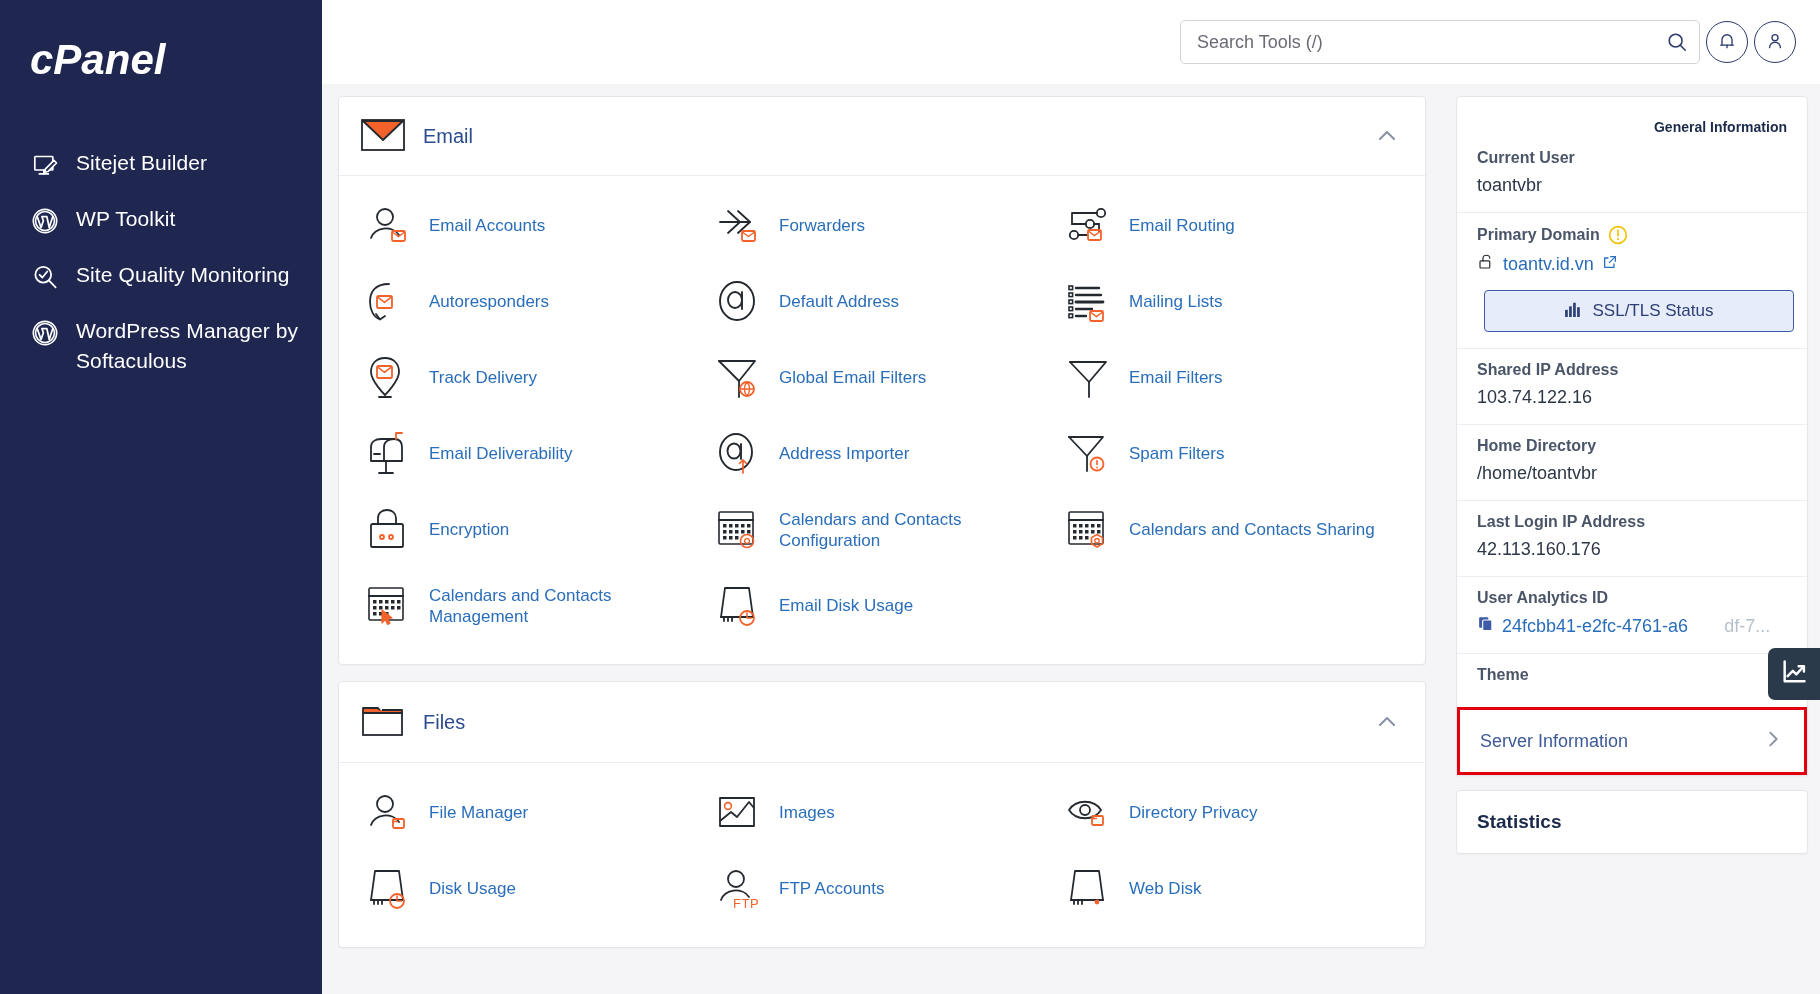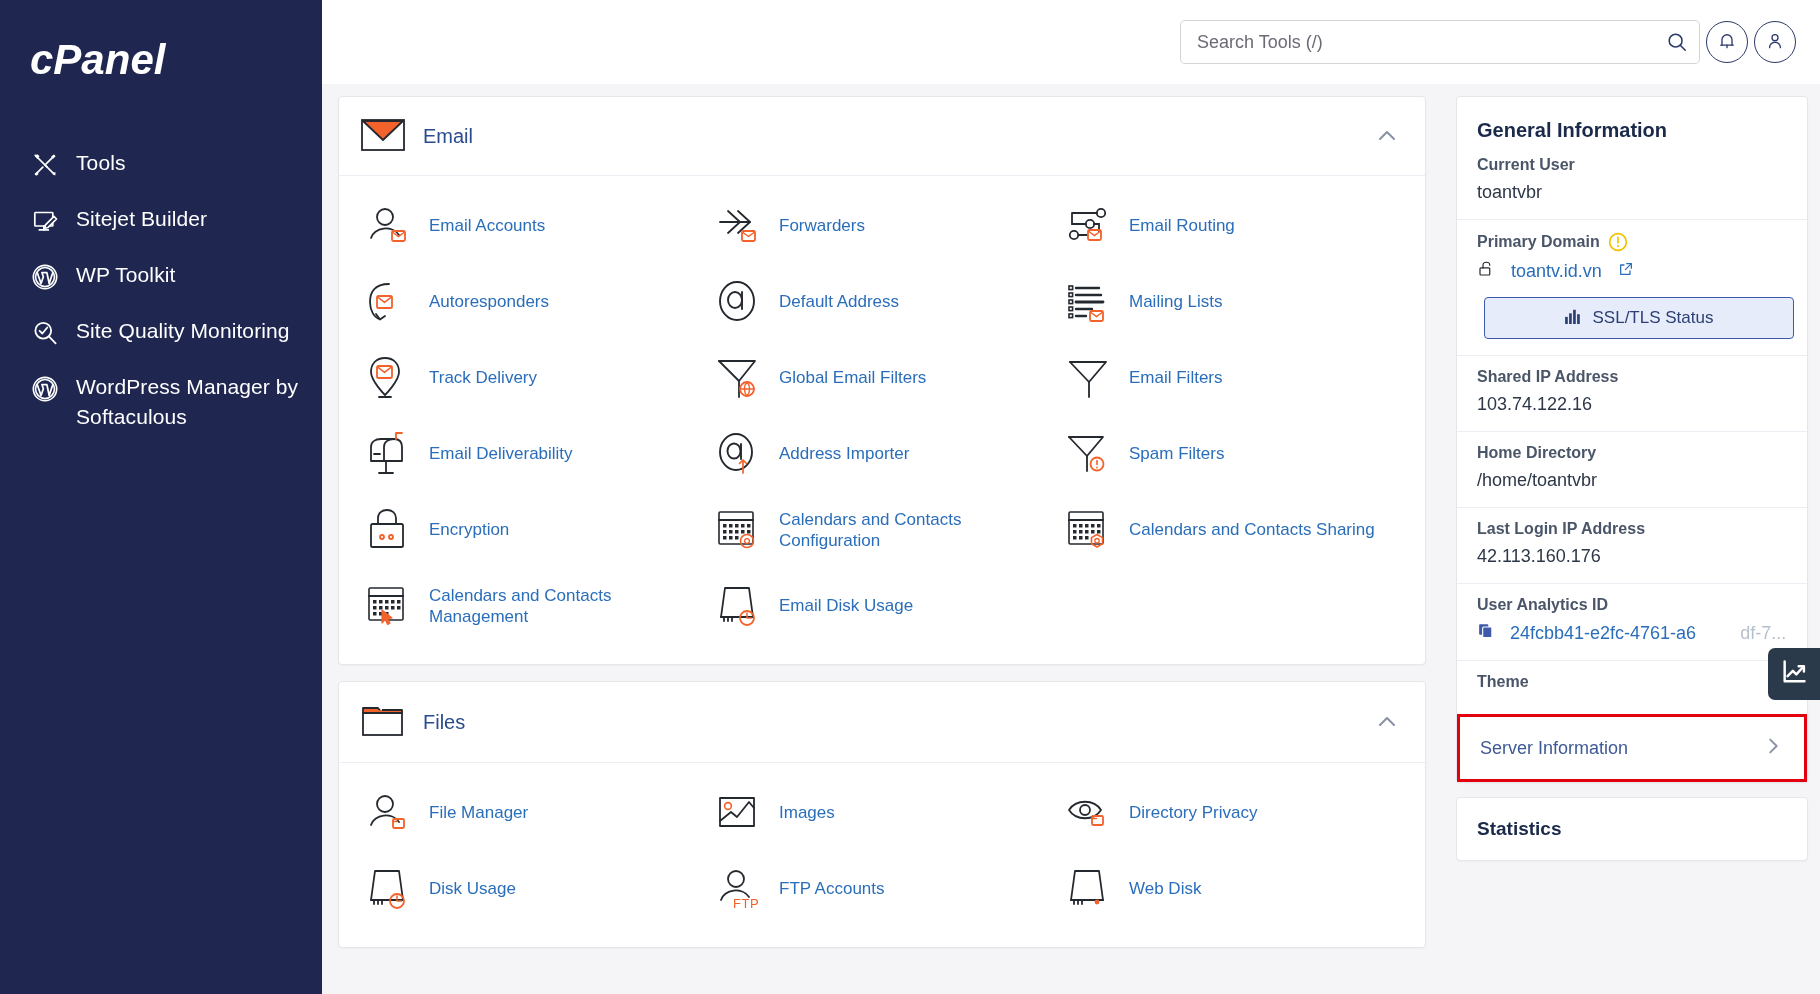--- a/index.html
+++ b/index.html
@@ -192,24 +192,25 @@
   
   .panel {
     background: #ffffff;
     border: 1px solid #e6e6ea;
     border-radius: 4px;
     box-shadow: 0 1px 2px rgba(0,0,0,0.03);
     margin-bottom: 14px;
     overflow: visible;
   }
   .panel-title {
-    font-size: 20px;
+    font-size: 14px;
     font-weight: bold;
     color: #1b2a4a;
     padding: 22px 20px 14px 20px;
+    text-align: right;
   }
   .panel-row {
     padding: 12px 20px 16px 20px;
     border-top: 1px solid #eceef3;
   }
   .panel-row.first { border-top: none; padding-top: 0; }
   .panel-row-highlight {
     border: 3px solid #e3000f;
     padding: 18px 20px 18px 20px;
     display: flex;
@@ -228,21 +229,21 @@
     margin-bottom: 8px;
   }
   .row-value {
     font-size: 18px;
     color: #2d3748;
   }
   .row-value.link {
     color: #2a6ebb;
     display: flex;
     align-items: center;
-    gap: 16px;
+    gap: 8px;
     cursor: pointer;
   }
   .row-value.muted-tail .tail { color: #b6bfcc; margin-left: 28px; }
   .btn-ssl {
     width: 100%;
     margin-top: 14px;
     height: 42px;
     border: 1px solid #3e5ba9;
     border-radius: 4px;
     background: #e7ecfa;
@@ -321,35 +322,20 @@
 
   <aside class="sidebar">
     <div class="brand">
       <svg width="180" height="46" viewBox="0 0 180 46" aria-hidden="true">
         <text x="0" y="36" font-family="Liberation Sans, sans-serif" font-size="42" font-weight="bold" font-style="italic" fill="#ffffff">cPanel</text>
       </svg>
     </div>
 
     <nav class="nav">
 
-      <a class="nav-item">
-        <span class="nav-icon">
-          <svg width="26" height="26" viewBox="0 0 24 24" fill="none" stroke="#fff" stroke-width="1.6" stroke-linecap="round">
-            <path d="M3 3 L14 14"></path>
-              <path d="M12 12 L20 20"></path>
-            <path d="M20.5 3.5 L13 11"></path>
-              <path d="M10 14 L3.5 20.5"></path>
-            <path d="M2.4 3.4 L5 2 L7 4 L5 6.5 Z" fill="#fff" stroke="none"></path>
-            <path d="M19 20.5 L21.5 21.7 L21.8 19 L19.6 18.6 Z" fill="#fff" stroke="none"></path>
-            <path d="M20 2.2 L21.8 4 L19.4 6.2 L17.6 4.4 Z" fill="#fff" stroke="none"></path>
-            <path d="M4.5 18.5 L6.2 20.2 L4 22 L2.3 20.3 Z" fill="#fff" stroke="none"></path>
-          </svg>
-        </span>
-        <span class="nav-label">Tools</span>
-      </a>
 
       <a class="nav-item">
         <span class="nav-icon">
           <svg width="27" height="27" viewBox="0 0 24 24" fill="none" stroke="#fff" stroke-width="1.5" stroke-linecap="round" stroke-linejoin="round">
             <rect x="2.5" y="4" width="16" height="12" rx="0.6"></rect>
             <path d="M6.5 19.5 H14.5"></path>
               <path d="M10.5 16 V19.5"></path>
             <path d="M12 15 L19.5 7.5 L21.8 9.8 L14.3 17.3 L11.4 18 Z" fill="#1f2751"></path>
           </svg>
         </span>

